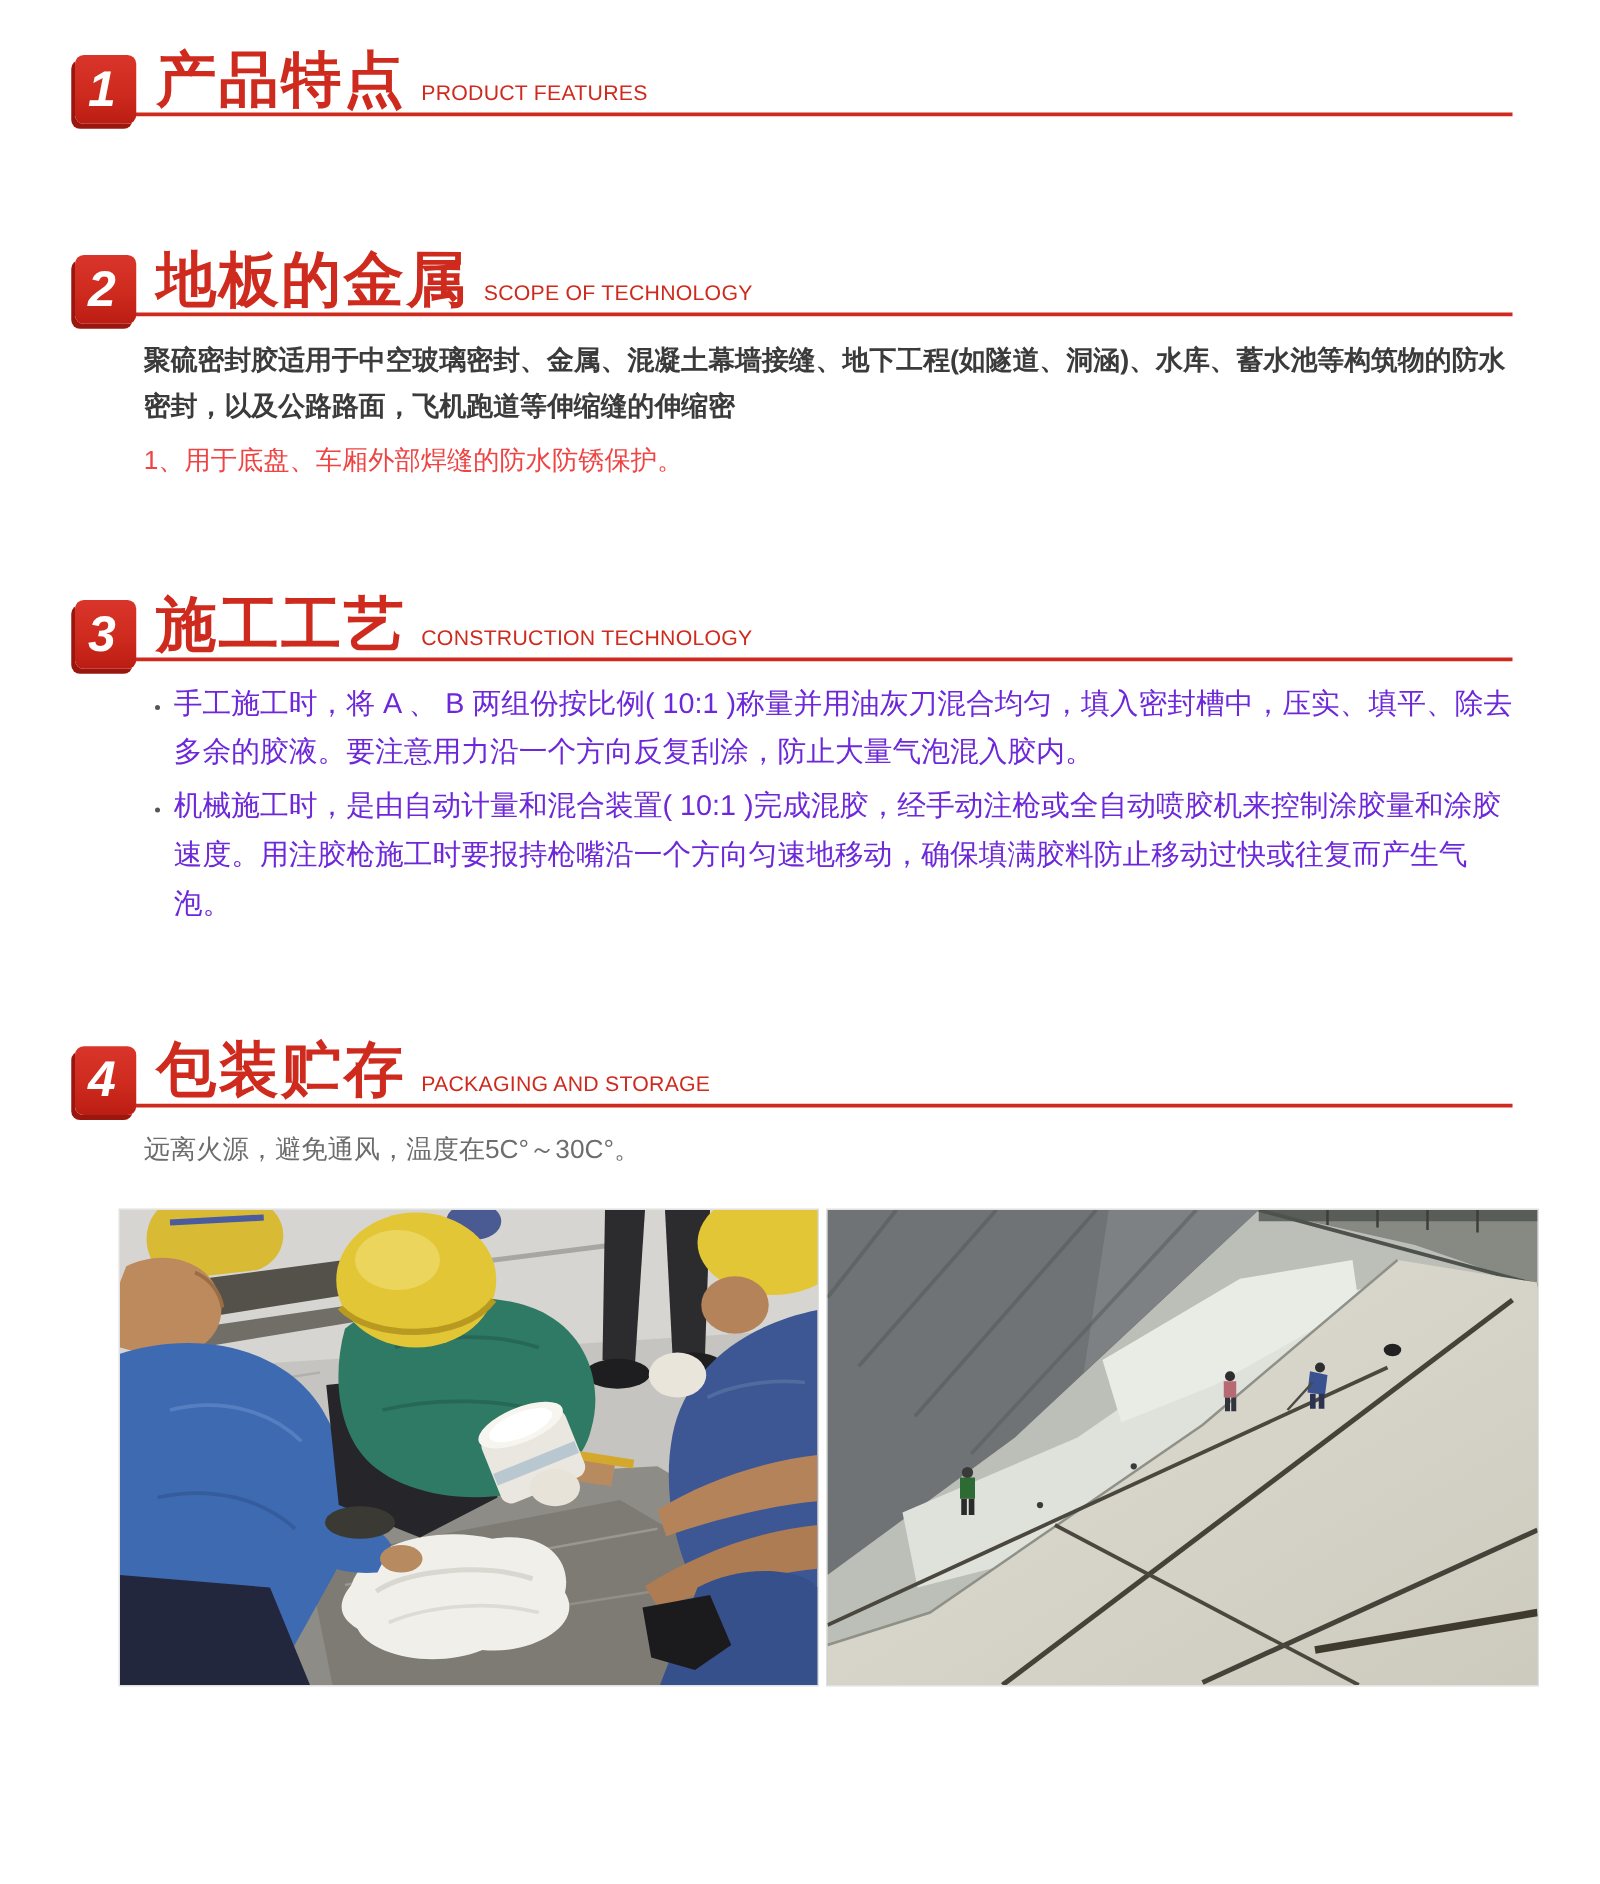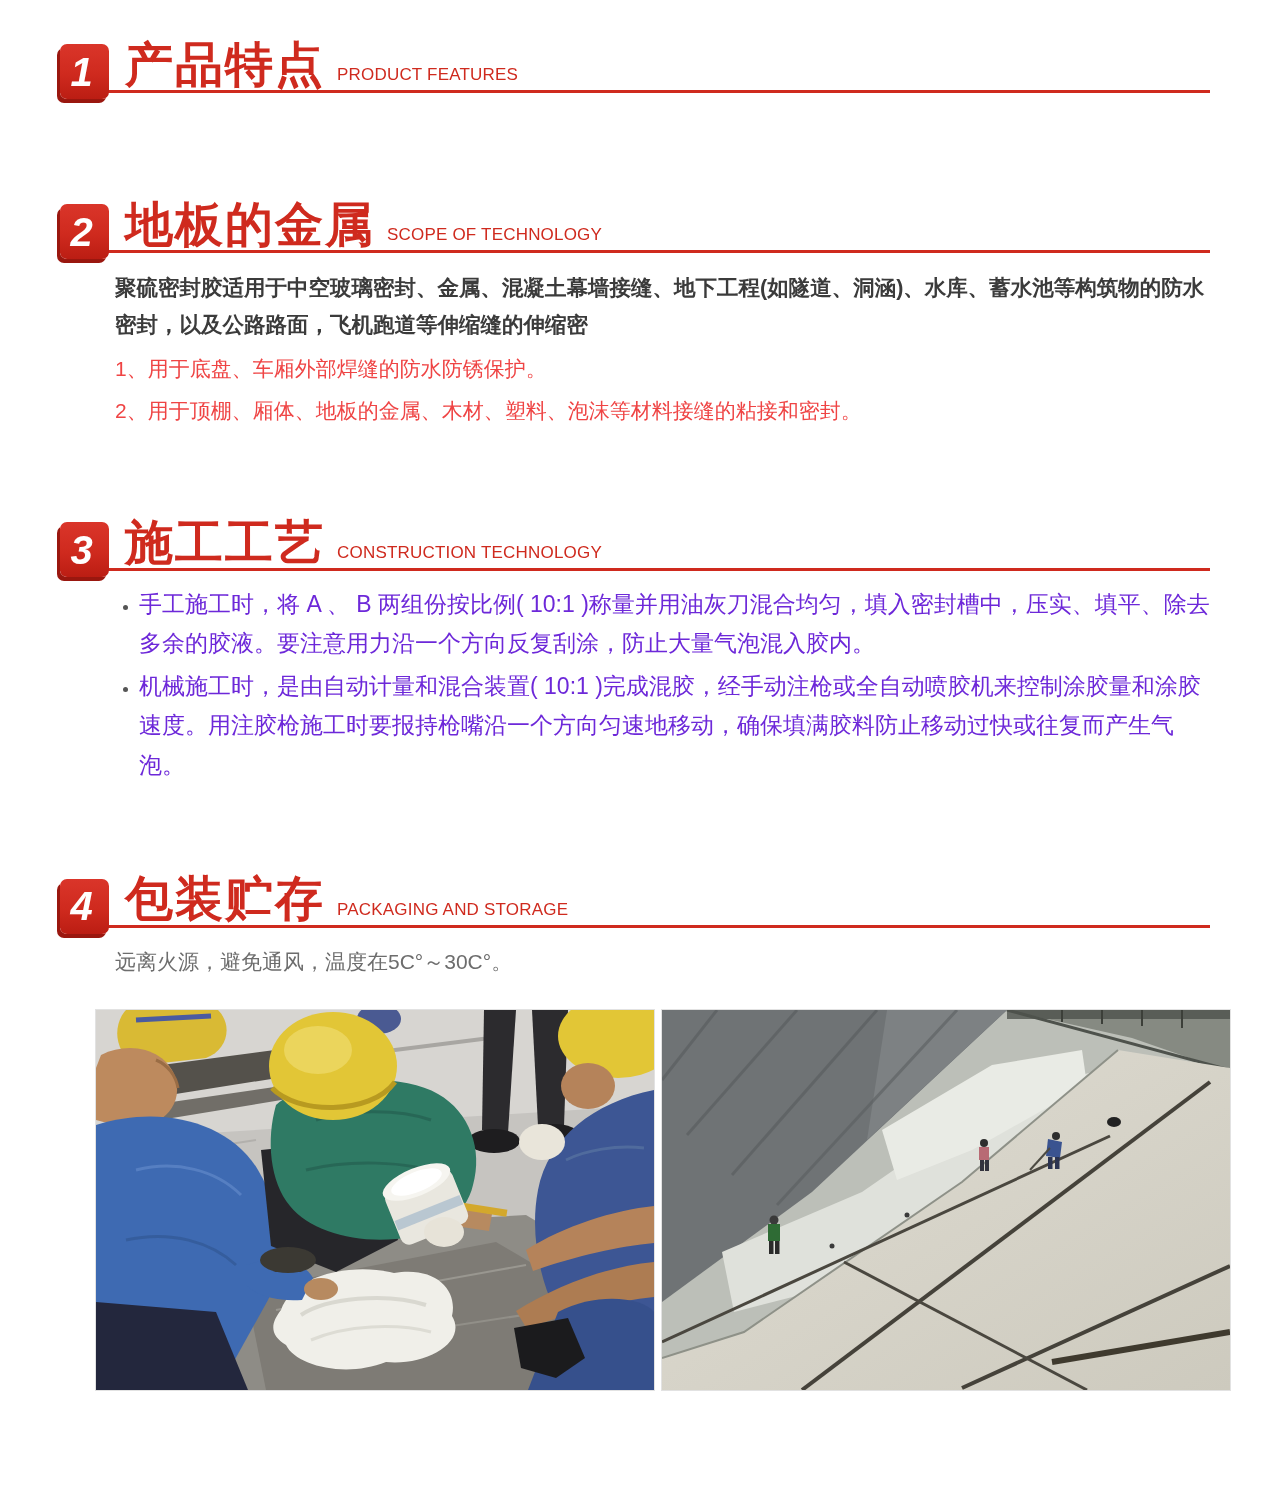--- a/index.html
+++ b/index.html
@@ -126,21 +126,20 @@
       <div class="badge">
         <span class="badge-num">2</span>
       </div>
       <h2 class="sec-title">地板的金属</h2>
       <span class="sec-sub">SCOPE OF TECHNOLOGY</span>
     </header>
     <div class="sec-body">
       <p class="lead">聚硫密封胶适用于中空玻璃密封、金属、混凝土幕墙接缝、地下工程(如隧道、洞涵)、水库、蓄水池等构筑物的防水密封，以及公路路面，飞机跑道等伸缩缝的伸缩密</p>
       <div class="num-list">
         <div class="num-item">1、用于底盘、车厢外部焊缝的防水防锈保护。</div>
-        <div class="num-item">2、用于顶棚、厢体、地板的金属、木材、塑料、泡沫等材料接缝的粘接和密封。</div>
       </div>
     </div>
   </section>
 
   <section class="sec s3">
     <header class="sec-head">
       <div class="badge">
         <span class="badge-num">3</span>
       </div>
       <h2 class="sec-title">施工工艺</h2>

